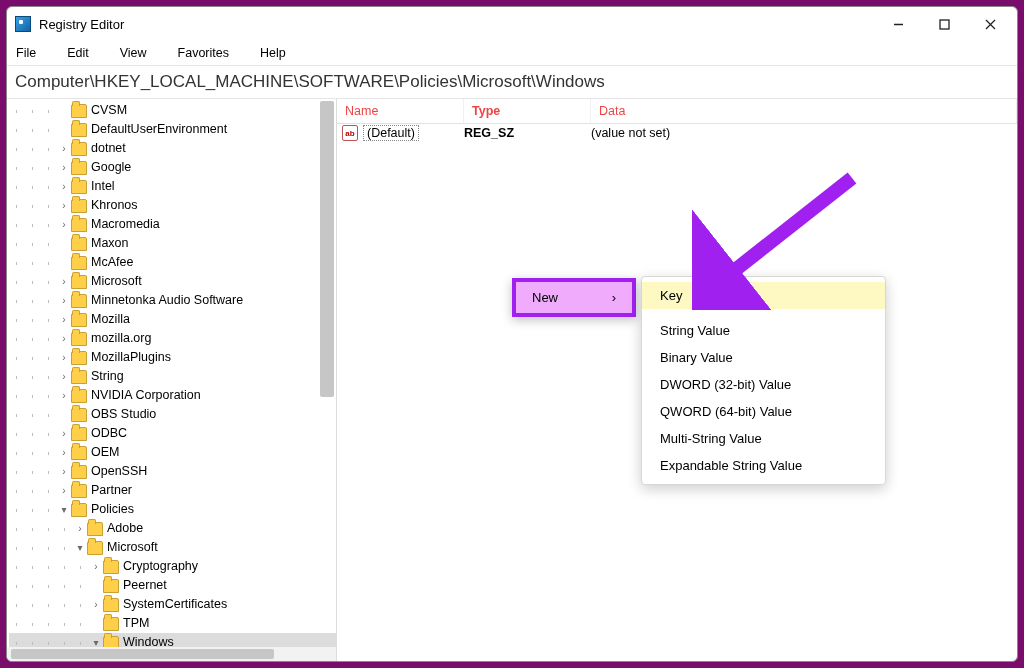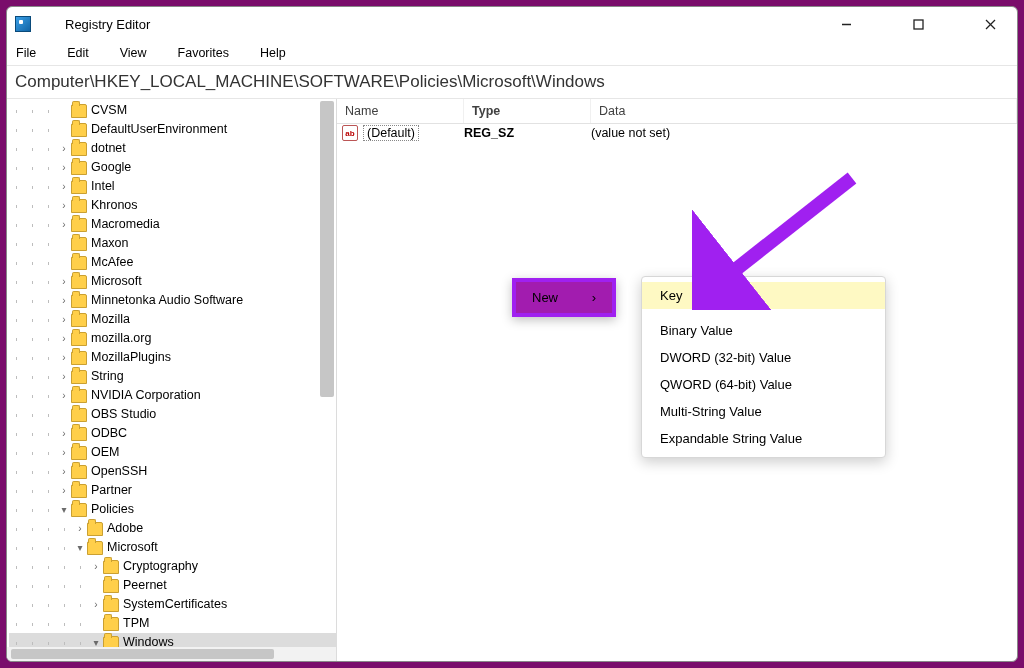--- a/index.html
+++ b/index.html
@@ -1,19 +1,19 @@
 <!DOCTYPE html>
 <html><head>
 <meta charset="utf-8">
 <style>
   * { box-sizing: border-box; margin: 0; padding: 0; }
   html, body { width: 1024px; height: 668px; font-family: "Segoe UI", Tahoma, sans-serif; font-size: 12.5px; overflow: hidden; }
   .outer-frame { width: 1024px; height: 668px; background: #7a0d6b; padding: 6px; }
   .window { width: 100%; height: 100%; background: #ffffff; border: 1px solid #888; border-radius: 6px; display: flex; flex-direction: column; position: relative; overflow: hidden; }
-  .titlebar { display: flex; align-items: center; height: 34px; padding: 0 4px 0 8px; gap: 26px; }
+  .titlebar { display: flex; align-items: center; height: 34px; padding: 0 4px 0 8px; }
   .title-icon { width: 16px; height: 16px; background: linear-gradient(135deg,#3aa0e8 0%, #1064a5 100%); border: 1px solid #0a4a7a; margin-right: 8px; position: relative; }
   .title-icon::after{content:'';position:absolute;top:3px;left:3px;width:4px;height:4px;background:#fff;border-radius:1px;}
   .title-text { flex: 0 0 auto; font-size: 13px; }
   .title-spacer { flex: 1; }
   .winbtn { width: 46px; height: 30px; display: flex; align-items: center; justify-content: center; color: #222; }
   .winbtn svg { width: 11px; height: 11px; stroke: currentColor; fill: none; stroke-width: 1.3; }
   .menubar { display: flex; gap: 13px; padding: 2px 0; border-bottom: 1px solid #e6e6e6; }
   .menuitem { padding: 3px 9px; font-size: 12.5px; }
   .addrbar { padding: 6px 8px; border-bottom: 1px solid #e6e6e6; font-size: 17px; color: #333; }
   .body { flex: 1; display: flex; min-height: 0; }
@@ -23,29 +23,29 @@
   .tree-hscroll { height:14px; background:#f2f2f2; position:relative; }
   .tree-hscroll::after{content:'';position:absolute;left:4px;top:2px;height:10px;width:80%;background:#c6c6c6;border-radius:2px;}
   .tree-row { display:flex; align-items:center; height:19px; line-height:19px; white-space:nowrap; font-size:12.5px;}
   .lvl { display:inline-block; width:16px; position:relative; }
   .dotted-l{border-left:1px dotted #bdbdbd; position:absolute; top:-1px; bottom:-1px; left:7px;}
   .chev { width:14px; display:inline-flex; align-items:center; justify-content:center; color:#6b6b6b; font-size:10px;}
   .folder { width:16px; height:14px; display:inline-block; background:#ffcf4a; border:1px solid #caa032; border-radius:2px 2px 0 0; margin-right:4px; position:relative;}
   .folder::before{content:'';position:absolute;top:-4px;left:0;width:6px;height:4px;background:#ffcf4a;border:1px solid #caa032;border-bottom:none;border-radius:2px 2px 0 0;}
   .tree-row.selected { background:#dcdcdc; }
   .values-panel { flex:1; display:flex; flex-direction:column; }
-  .list-header { display:flex; border-bottom:1px solid #e2e2e2; font-size:12.5px; color:#404040; }
+  .list-header { display:flex; border-bottom:1px solid #e2e2e2; font-size:12.5px; color:#ef4444; }
   .list-header div { padding:5px 8px; border-right:1px solid #f0f0f0; }
   .col-name{width:127px;} .col-type{width:127px;font-weight:bold;} .col-data{flex:1;}
   .list-body{flex:1; position:relative;}
   .value-row{display:flex; font-size:12.5px; padding:1px 0; align-items:center;}
   .value-row .col-name{display:flex;align-items:center;border:none;}
   .abicon{width:16px;height:16px;background:#fff;border:1px solid #b55;display:inline-flex;align-items:center;justify-content:center;font-size:8px;font-weight:bold;color:#b00;margin:0 5px;border-radius:2px;}
   .value-focus{border:1px dotted #888;padding:0 3px;margin-right:4px;}
-  .context-parent{position:absolute; left:175px; top:154px; width:104px; border:4px solid #a020f0; background:#a21caf; box-shadow:0 3px 10px rgba(0,0,0,.25); padding:4px 0;}
+  .context-parent{position:absolute; left:175px; top:154px; width:124px; border:4px solid #a020f0; background:#f0abfc; box-shadow:0 3px 10px rgba(0,0,0,.25); padding:4px 0;}
   .context-parent .row{display:flex;align-items:center;justify-content:space-between;padding:4px 16px;font-size:13px;}
   .submenu{position:absolute; left:304px; top:152px; width:245px; background:#fff; border:1px solid #d7d7d7; box-shadow:0 4px 14px rgba(0,0,0,.2); padding:5px 0; border-radius:4px;}
   .submenu .mi{padding:6px 18px; font-size:13px;}
   .submenu .mi.hover{background:#fef9c3;}
   .submenu .sep{height:8px;}
   .arrow{position:absolute; left:355px; top:46px; pointer-events:none;}
 </style>
 </head>
 <body>
 
@@ -551,20 +551,21 @@
 
           <div class="context-parent">
             <div class="row">
               <span>New</span>
               <span>›</span>
             </div>
           </div>
           <div class="submenu">
             <div class="mi hover">Key</div>
             <div class="sep"></div>
+            <div class="mi">String Value</div>
             <div class="mi">Binary Value</div>
             <div class="mi">DWORD (32-bit) Value</div>
             <div class="mi">QWORD (64-bit) Value</div>
             <div class="mi">Multi-String Value</div>
             <div class="mi">Expandable String Value</div>
           </div>
           <svg class="arrow" width="170" height="140">
             <defs>
                 <marker id="ah" markerWidth="12" markerHeight="12" refX="2" refY="6" orient="auto">
                   <path d="M0,0 L0,12 L12,6 z" fill="#a020f0"></path>

